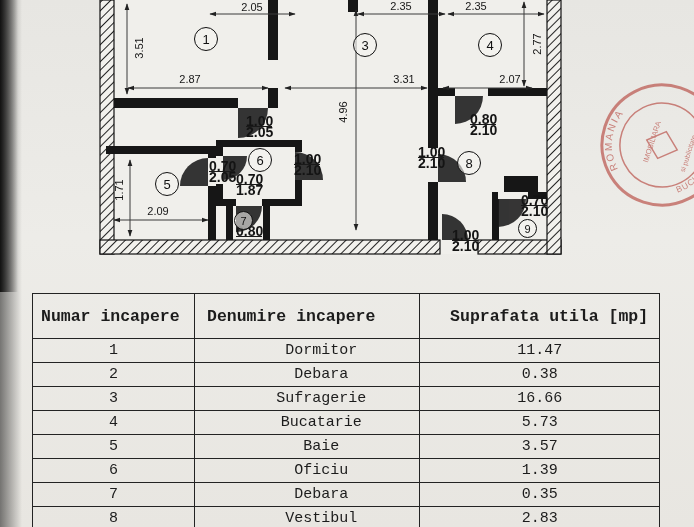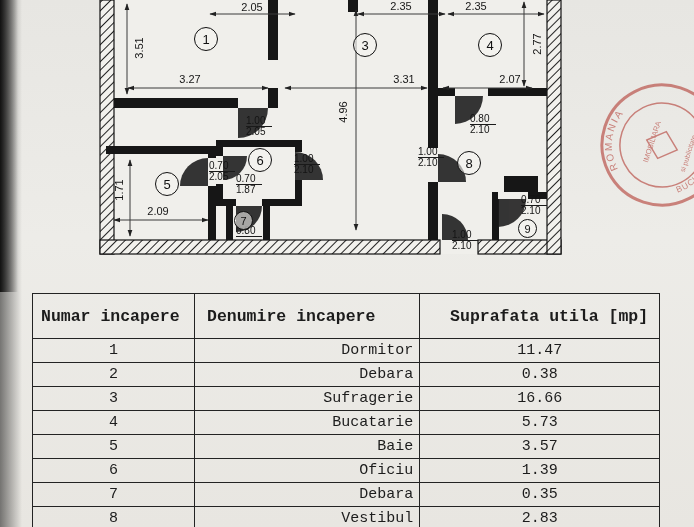--- a/index.html
+++ b/index.html
@@ -10,35 +10,35 @@
   }
   .page{position:absolute;inset:0;}
   .edge-left{position:absolute;left:0;top:0;width:22px;height:527px;
     background:linear-gradient(90deg,rgba(0,0,0,.5),rgba(0,0,0,0));z-index:6;}
   .edge-left-top{position:absolute;left:0;top:0;width:18px;height:292px;
     background:linear-gradient(90deg,rgba(0,0,0,.85),rgba(0,0,0,0));z-index:6;}
   .plan{position:absolute;left:0;top:0;width:694px;height:292px;z-index:1;}
   .plan svg{position:absolute;left:0;top:0;}
   .dim{position:absolute;width:34px;text-align:center;font-size:11px;color:#161616;z-index:3;}
   .dim-v{transform:rotate(-90deg);}
-  .frac{position:absolute;width:26px;font-size:10px;line-height:10px;color:#141414;z-index:3;}
+  .frac{position:absolute;width:26px;font-size:14px;line-height:10px;color:#141414;z-index:3;font-weight:bold;}
   .frac .t{display:block;border-bottom:1px solid #1a1a1a;}
   .frac .b{display:block;}
   .room-circle{position:absolute;width:22px;height:22px;border:1.6px solid #111;border-radius:50%;
     display:flex;align-items:center;justify-content:center;font-size:13px;color:#111;z-index:3;background:rgba(245,244,240,.6);}
   .room-circle.small{width:17px;height:17px;font-size:11px;}
   .rooms-table{position:absolute;left:32px;top:293px;width:628px;border-collapse:collapse;z-index:2;}
   .rooms-table th,.rooms-table td{border:1.6px solid #232323;font-family:Liberation Mono, monospace;}
   .rooms-table th{height:40px;font-size:16.5px;font-weight:bold;vertical-align:middle;padding:2px 8px;text-align:left;}
   .rooms-table th.h1{width:163px;}
   .rooms-table th.h2{width:230px;padding-left:12px;}
   .rooms-table th.h3{width:235px;text-align:center;padding-left:27px;}
   .rooms-table td{height:23px;font-size:15px;padding:0 6px;}
   .rooms-table td.c-num{text-align:center;}
-  .rooms-table td.c-name{text-align:right;padding-left:34px;}
+  .rooms-table td.c-name{text-align:center;padding-left:34px;}
   .rooms-table td.c-area{text-align:center;}
 </style>
 </head>
 <body>
 
 <div class="page">
 
   <div class="plan">
     <svg width="694" height="292" viewBox="0 0 694 292">
       <defs>
@@ -126,21 +126,21 @@
         </text>
         <text y="-8" text-anchor="middle" font-size="7.5" fill="#b23b33">IMOBILIARA</text>
         <text y="30" text-anchor="middle" font-size="7" fill="#b23b33">si publicitate</text>
         <path d="M0,-16 L14,0 L0,16 L-14,0 Z" fill="none" stroke="#b23b33" stroke-width="1.5"></path>
       </g>
     </svg>
 
     <span class="dim" style="left:235px;top:1px">2.05</span>
     <span class="dim" style="left:384px;top:0px">2.35</span>
     <span class="dim" style="left:459px;top:0px">2.35</span>
-    <span class="dim" style="left:173px;top:73px">3.27</span>
+    <span class="dim" style="left:173px;top:73px">2.87</span>
     <span class="dim" style="left:387px;top:73px">3.31</span>
     <span class="dim" style="left:493px;top:73px">2.07</span>
     <span class="dim dim-v" style="left:122px;top:42px">3.51</span>
     <span class="dim dim-v" style="left:326px;top:106px">4.96</span>
     <span class="dim dim-v" style="left:520px;top:38px">2.77</span>
     <span class="dim dim-v" style="left:102px;top:184px">1.71</span>
     <span class="dim" style="left:141px;top:205px">2.09</span>
 
     <div class="frac" style="left:246px;top:116px">
       <span class="t">1.00</span>

